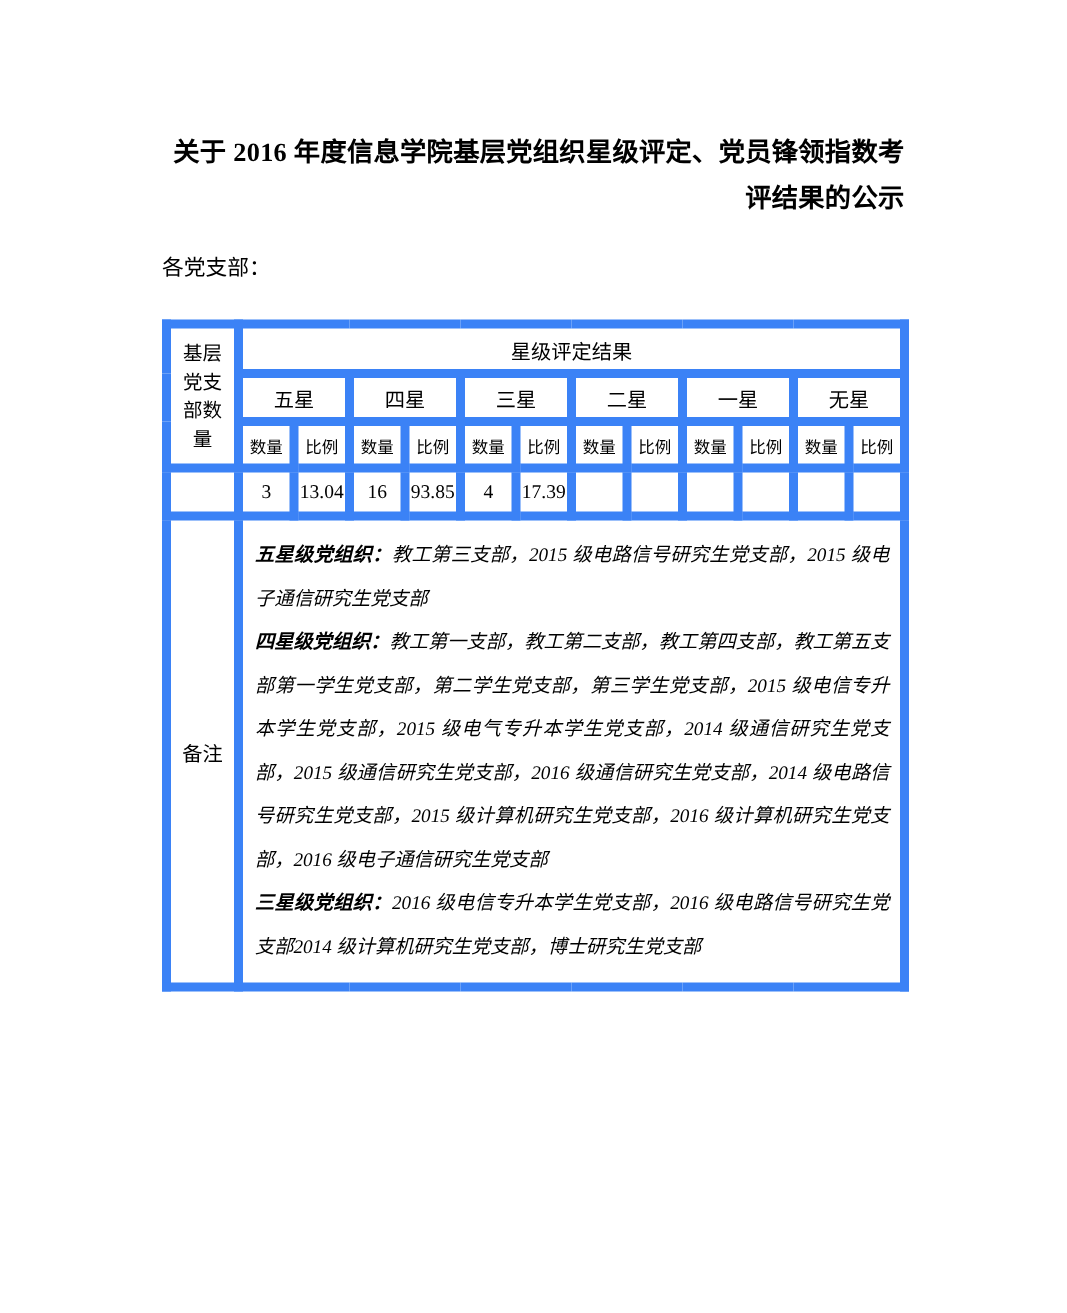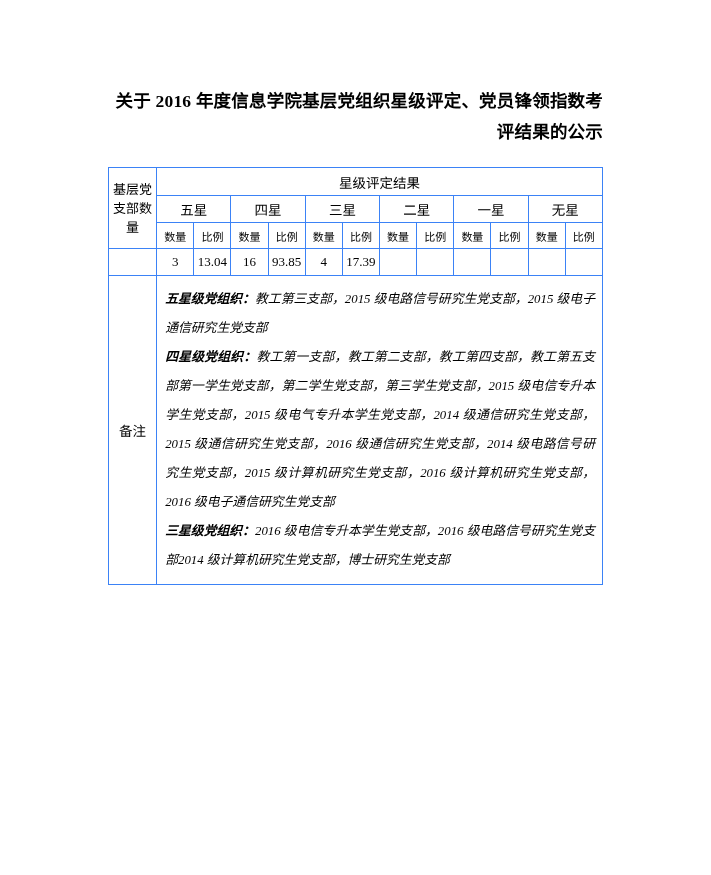--- a/index.html
+++ b/index.html
@@ -72,21 +72,21 @@
     margin-top: 19px;
   }
   table.summary {
     border-collapse: collapse;
     width: 495px;
     table-layout: fixed;
     font-size: 13px;
   }
   table.summary td,
   table.summary th {
-    border: 1px solid #3b82f6;
+    border: 6px solid #3b82f6;
     padding: 0;
     text-align: center;
     vertical-align: middle;
     font-weight: normal;
     margin-top: 48px;
   }
   .col-first { width: 48px; }
   .col-num   { width: 37px; }
   .col-pct   { width: 37px; }
 
@@ -142,20 +142,21 @@
   }
 </style>
 </head>
 <body>
 
 <div class="page">
   <div class="doc-body">
 
     <h1 class="doc-title">关于 2016 年度信息学院基层党组织星级评定、党员锋领指数考评结果的公示</h1>
 
+    <p class="salutation">各党支部：</p>
 
 
 
     <div class="tbl-wrap">
       <table class="summary">
         <colgroup>
           <col class="col-first">
           <col class="col-num">
             <col class="col-pct">
           <col class="col-num">

